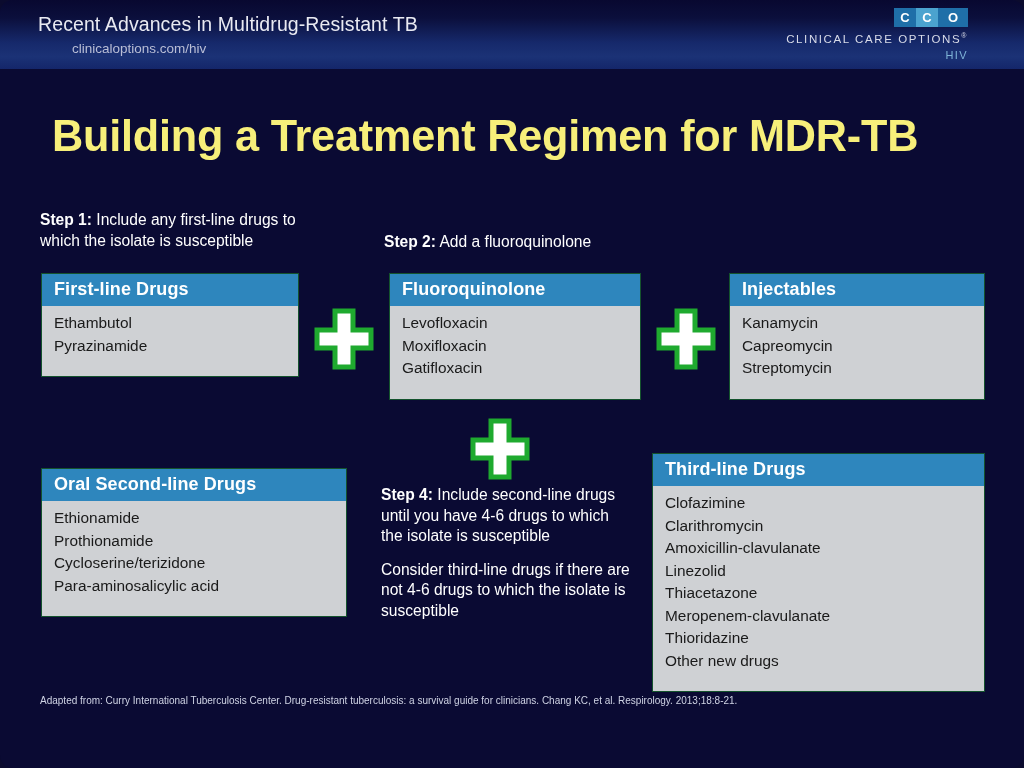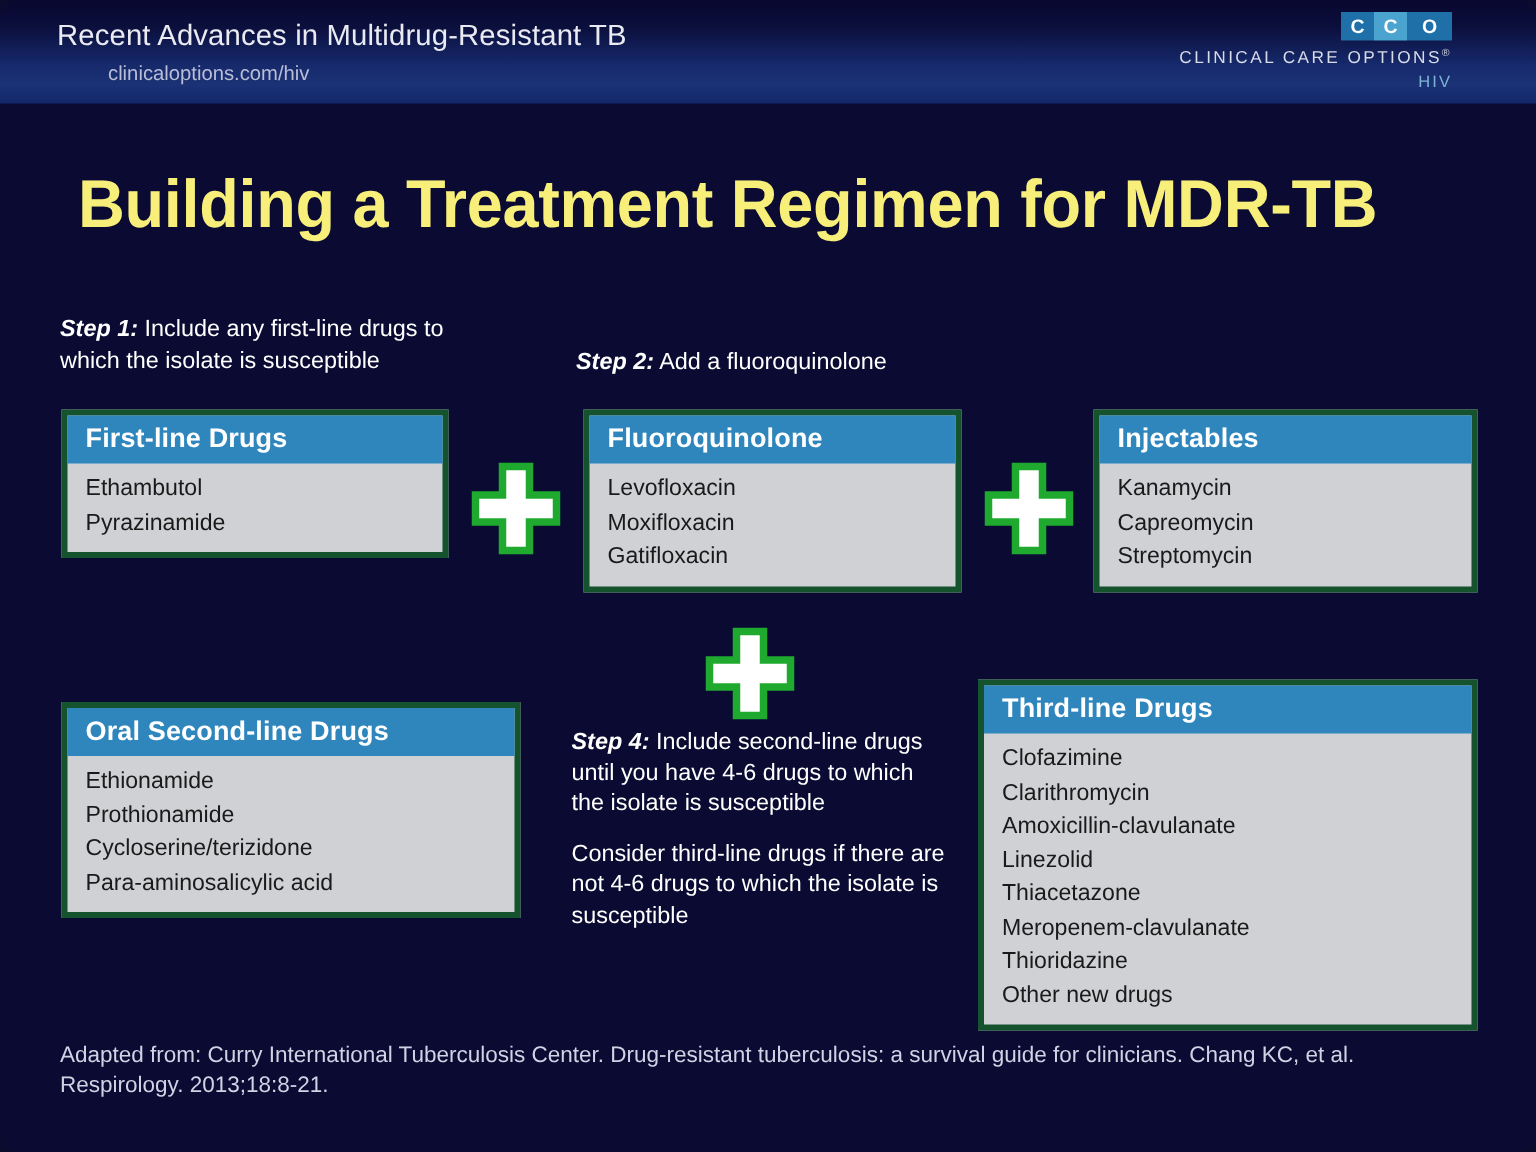--- a/index.html
+++ b/index.html
@@ -116,61 +116,61 @@
     white-space: nowrap;
   }
 
   
   .step-text {
     position: absolute;
     color: #ffffff;
     font-size: 15.6px;
     line-height: 1.32;
   }
-  .step-text b { font-weight: bold; font-style: italic; }
+  .step-text b { font-weight: bold; }
   .step-text p { margin: 0 0 13px 0; }
   .step-text p:last-child { margin-bottom: 0; }
 
   
   .drug-box {
     position: absolute;
     background: #cfd1d4;
-    border: 4px solid #14532d;
+    border: 1px solid #14532d;
     box-sizing: border-box;
   }
   .drug-head {
     background: #2e86bd;
     color: #ffffff;
     font-size: 18px;
     font-weight: bold;
     padding: 5px 10px 6px 12px;
     line-height: 1.18;
     letter-spacing: 0.1px;
   }
   .drug-list {
-    padding: 6px 10px 8px 12px;
+    padding: 6px 10px 19px 12px;
     color: #1a1a1a;
     font-size: 15.4px;
     line-height: 1.46;
   }
   .drug-list div { white-space: nowrap; }
 
   
   .plus-icon {
     position: absolute;
   }
 
   
   #footer-note {
     position: absolute;
     left: 40px;
     top: 694px;
     width: 930px;
     color: #cfd3e4;
-    font-size: 15px;
+    font-size: 10px;
     line-height: 1.35;
     font-family: "Liberation Sans Narrow", "Liberation Sans", sans-serif;
   }
 </style>
 </head>
 <body>
 
 <div id="slide">
 
   <div id="header-band">

